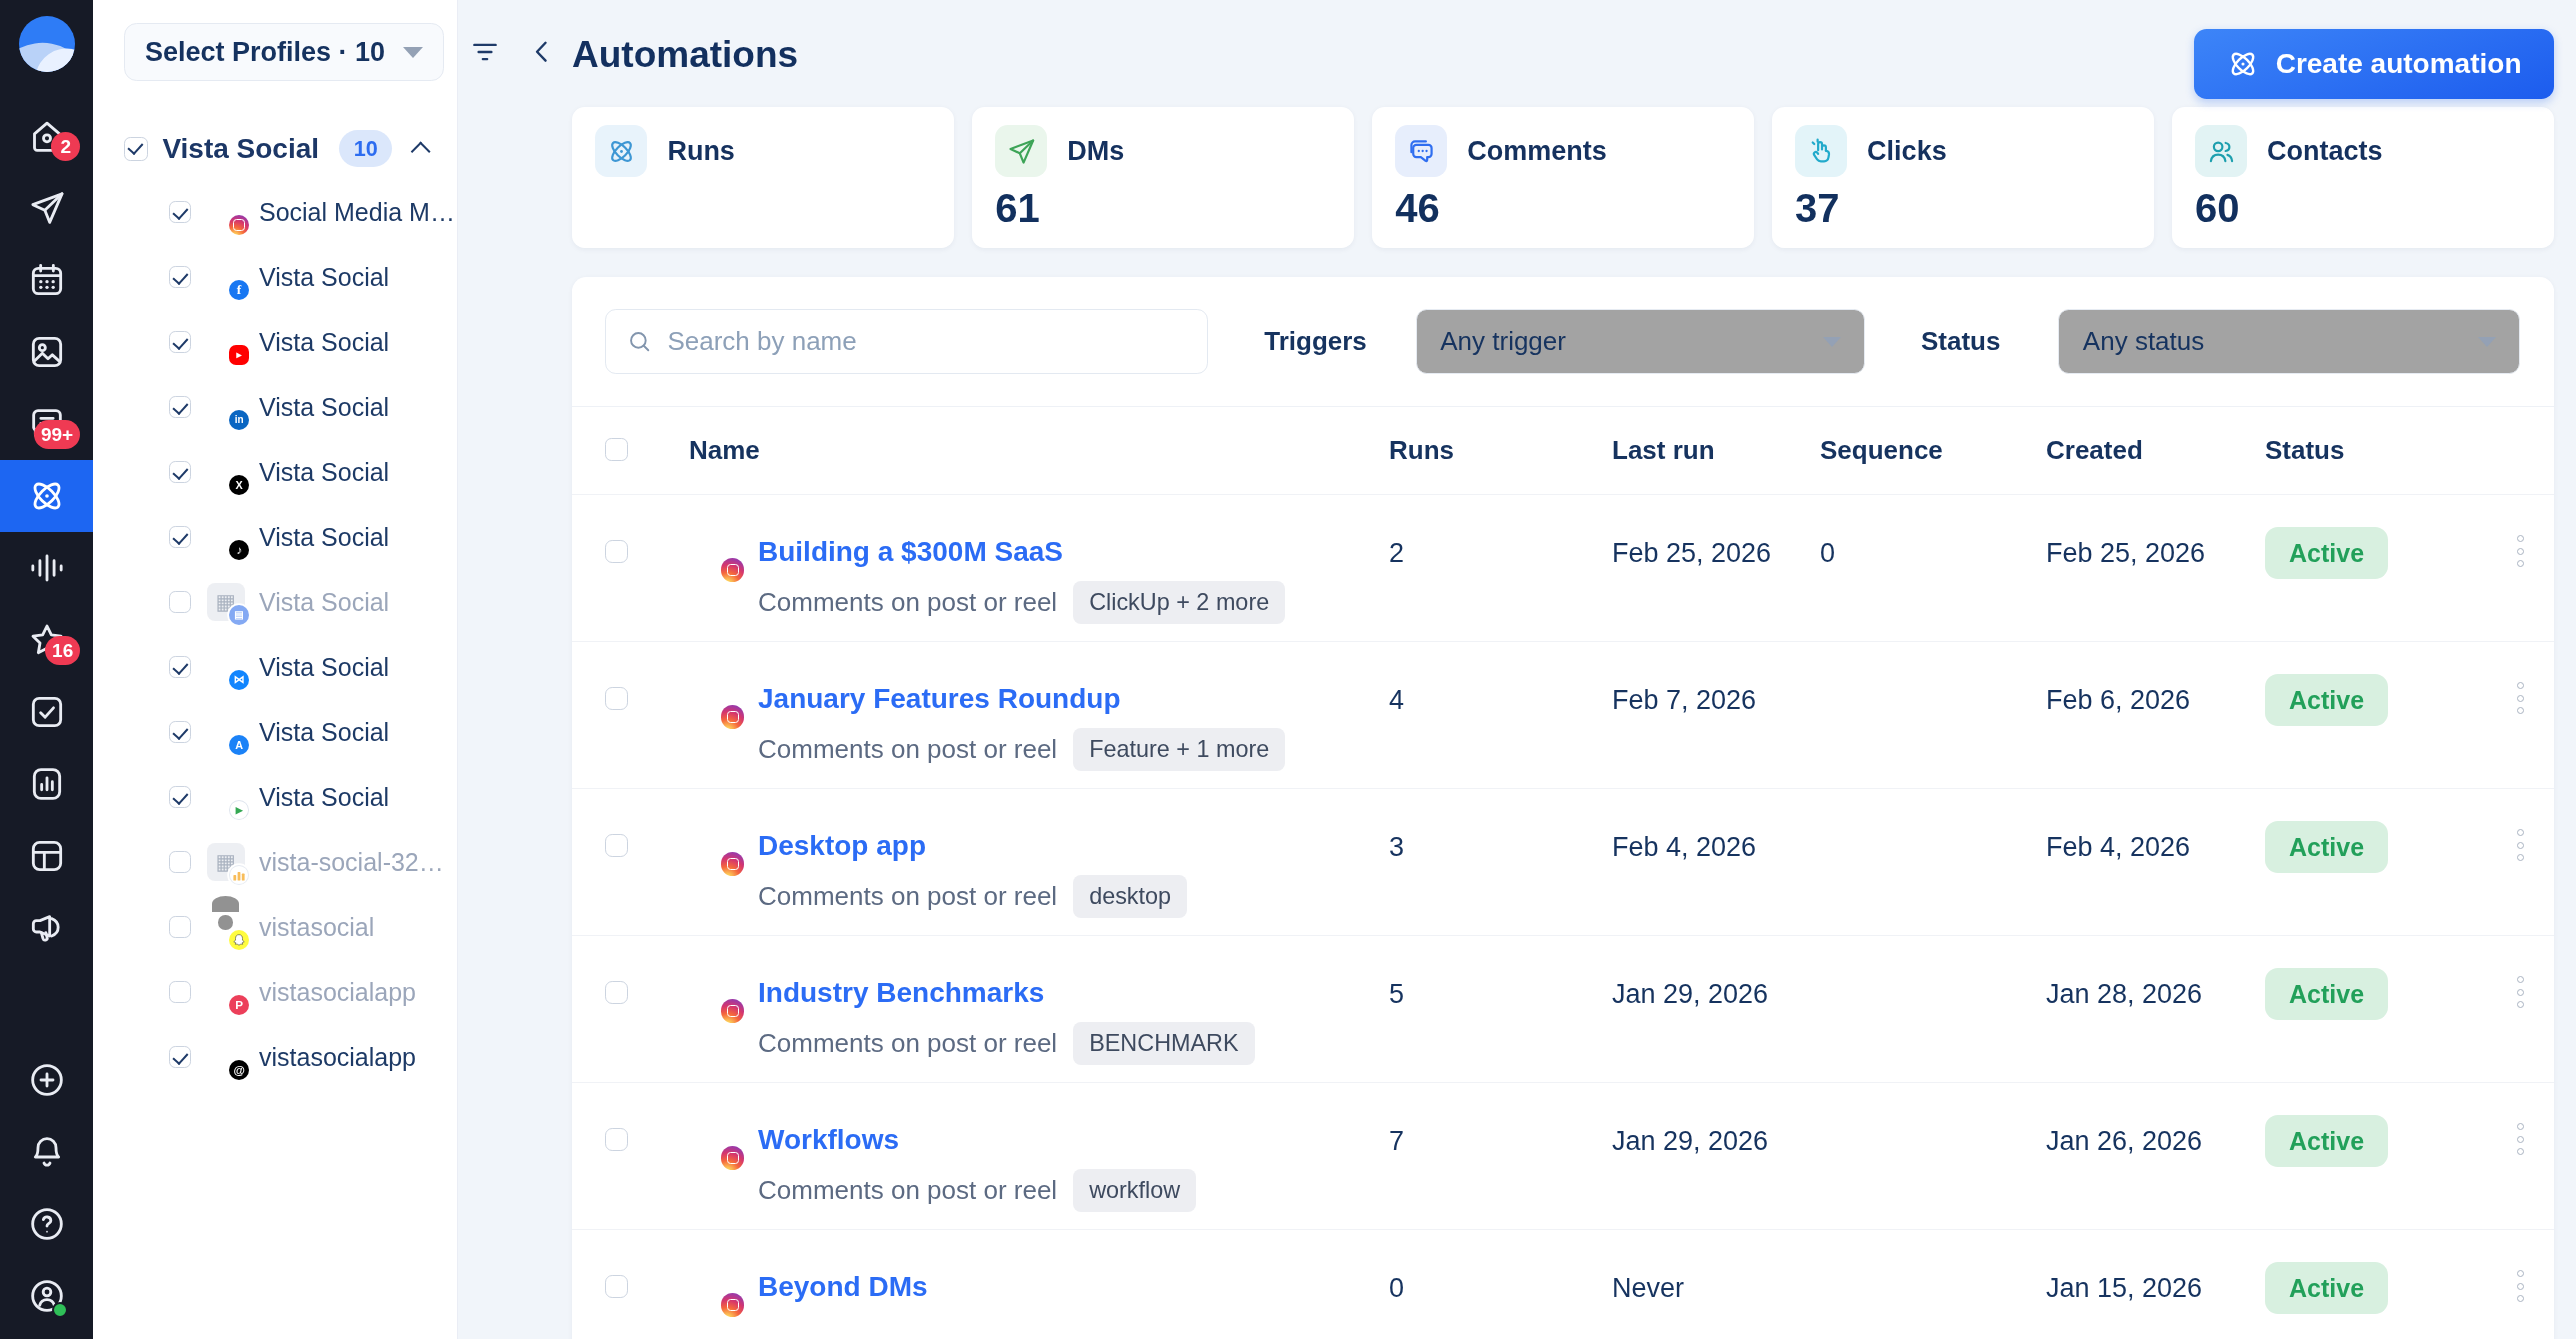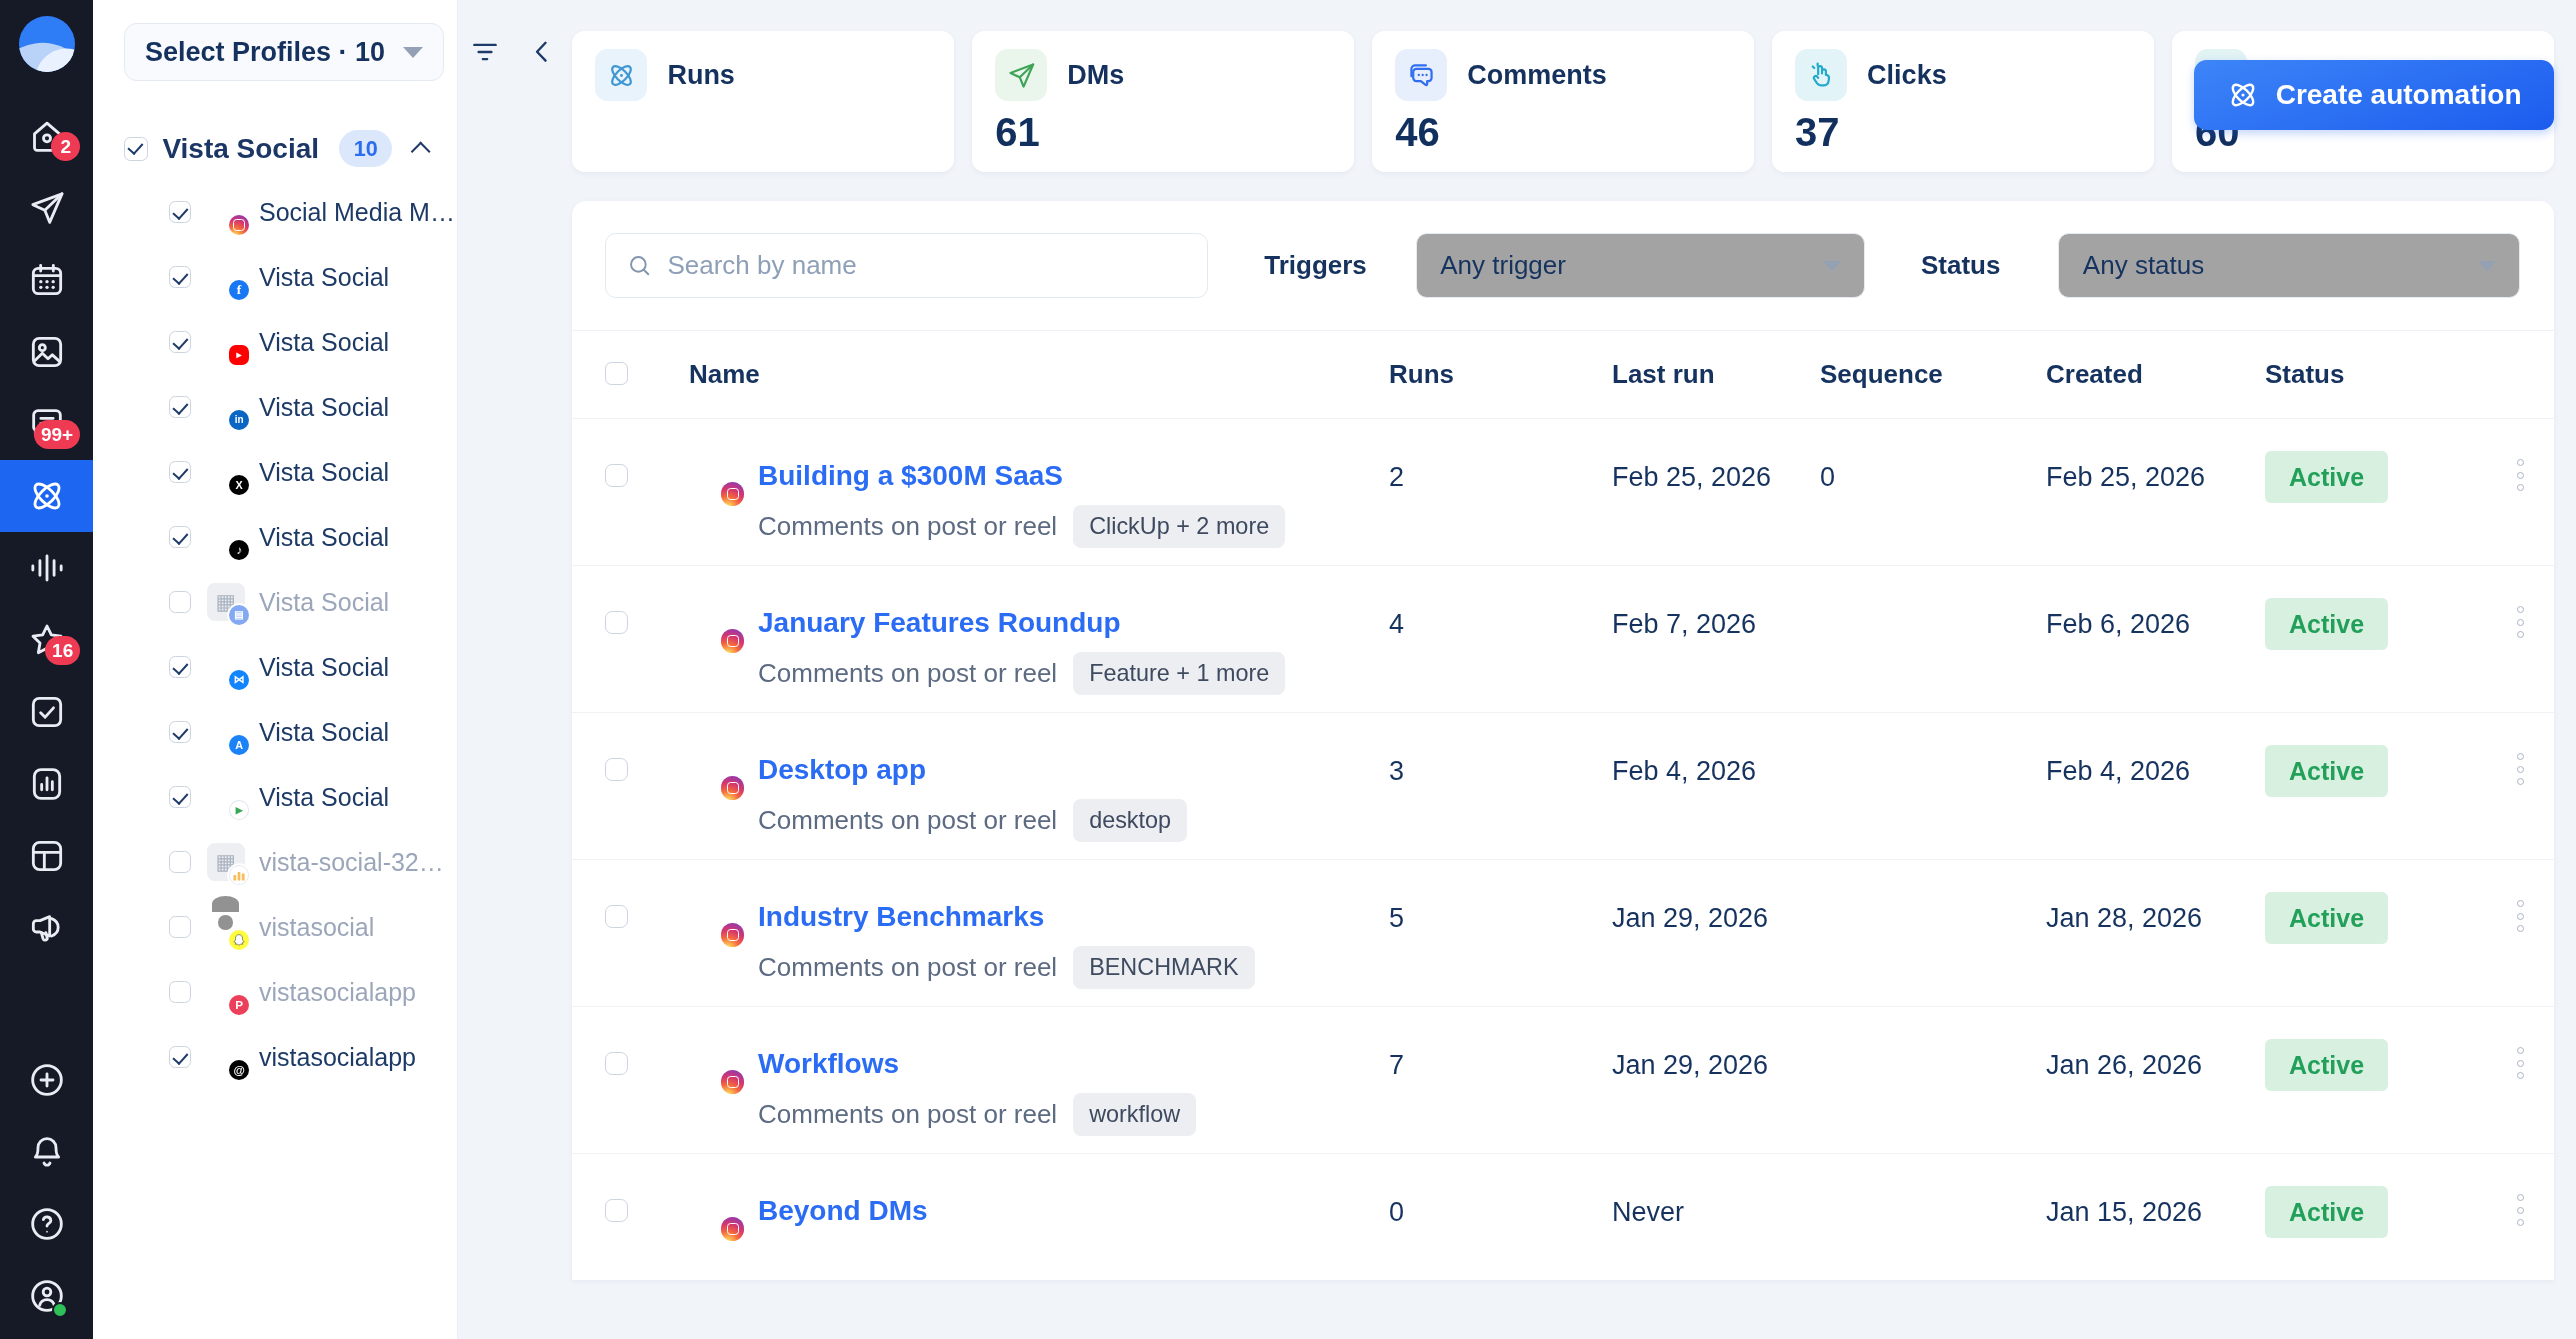--- a/index.html
+++ b/index.html
@@ -110,21 +110,21 @@
   .trow .checkbox{position:absolute;left:33px;top:45px;width:23.4px;height:23.4px;border-radius:7.2px;}
   .ravatar{position:absolute;left:117px;top:32px;width:50px;height:50px;}
   .ravatar .base{width:50px;height:50px;}
   .ravatar .net-badge{width:23.4px;height:23.4px;right:-5.4px;bottom:-4.5px;font-size:11.7px;}
   .rname{position:absolute;left:186px;top:41px;font-size:28px;font-weight:600;color:var(--link);text-decoration:none;cursor:pointer;}
   .rsub{position:absolute;left:186px;top:86px;height:43px;display:flex;align-items:center;gap:16px;}
   .rtrig{font-size:26px;color:var(--gray-text);}
   .rtag{background:#edeef2;color:#3e4a5f;font-size:23.4px;border-radius:8px;padding:8px 16px;white-space:nowrap;}
   .rval{position:absolute;top:43px;font-size:27px;color:#16335f;}
   .v-runs{left:817px;} .v-lastrun{left:1040px;} .v-seq{left:1248px;} .v-created{left:1474px;}
-  .rstatus{position:absolute;left:1693px;top:32px;background:var(--active-bg);color:var(--active-text);font-size:25px;font-weight:600;border-radius:6px;padding:11.7px 24px;}
+  .rstatus{position:absolute;left:1693px;top:32px;background:var(--active-bg);color:var(--active-text);font-size:25px;font-weight:600;border-radius:13px;padding:11.7px 24px;}
   .kebab{position:absolute;left:1945px;top:40px;cursor:pointer;display:flex;flex-direction:column;gap:5.4px;}
   .kebab i{width:7.2px;height:7.2px;border:1.8px solid #aab4c2;border-radius:50%;display:block;}
 </style>
 </head>
 <body>
 
 <aside class="rail">
   <div class="logo vista-logo"></div>
   <nav id="rail-nav">
       <div class="rail-item">
@@ -432,20 +432,21 @@
     <span class="pavatar">
       <span class="base vista-logo"></span>
       <span class="net-badge b-threads">@</span>
     </span>
     <span class="plabel">vistasocialapp</span>
   </div>
 </div>
 </aside>
 
 <main class="main">
+  <h1 class="page-title">Automations</h1>
   <button class="create-btn">
     <span class="icon">
         <svg viewBox="0 0 24 24">
           <ellipse cx="12" cy="12" rx="9.3" ry="4.1" transform="rotate(-45 12 12)"></ellipse>
           <ellipse cx="12" cy="12" rx="9.3" ry="4.1" transform="rotate(45 12 12)"></ellipse>
           <circle cx="12" cy="12" r="1.1" fill="currentColor" stroke="none"></circle>
         </svg>
       </span>
     <span>Create automation</span>
   </button>

